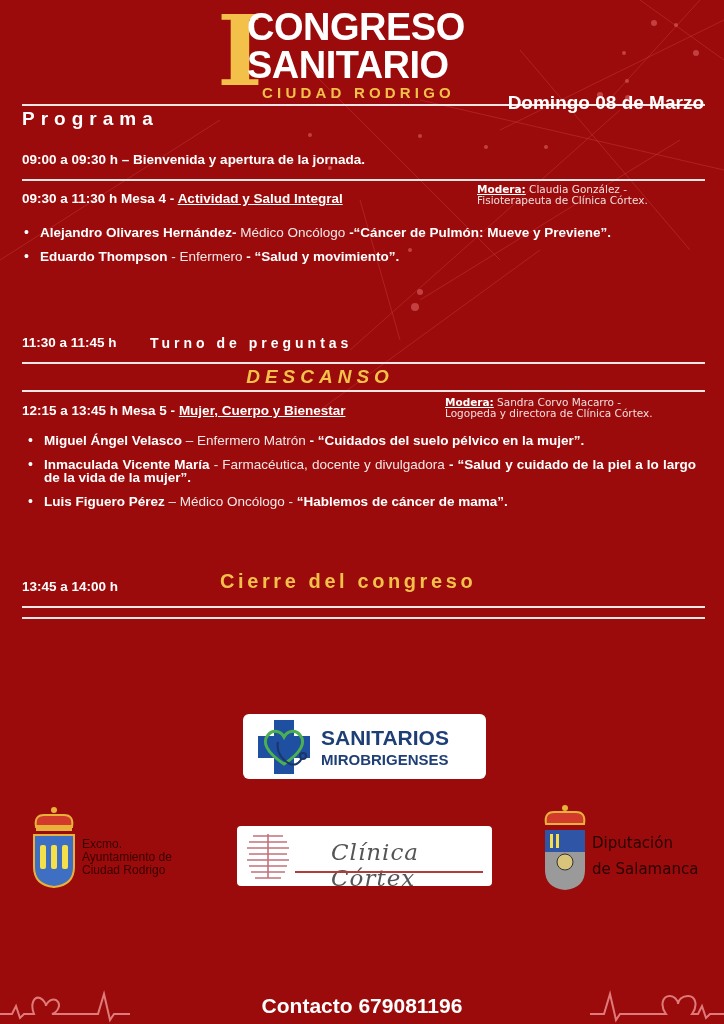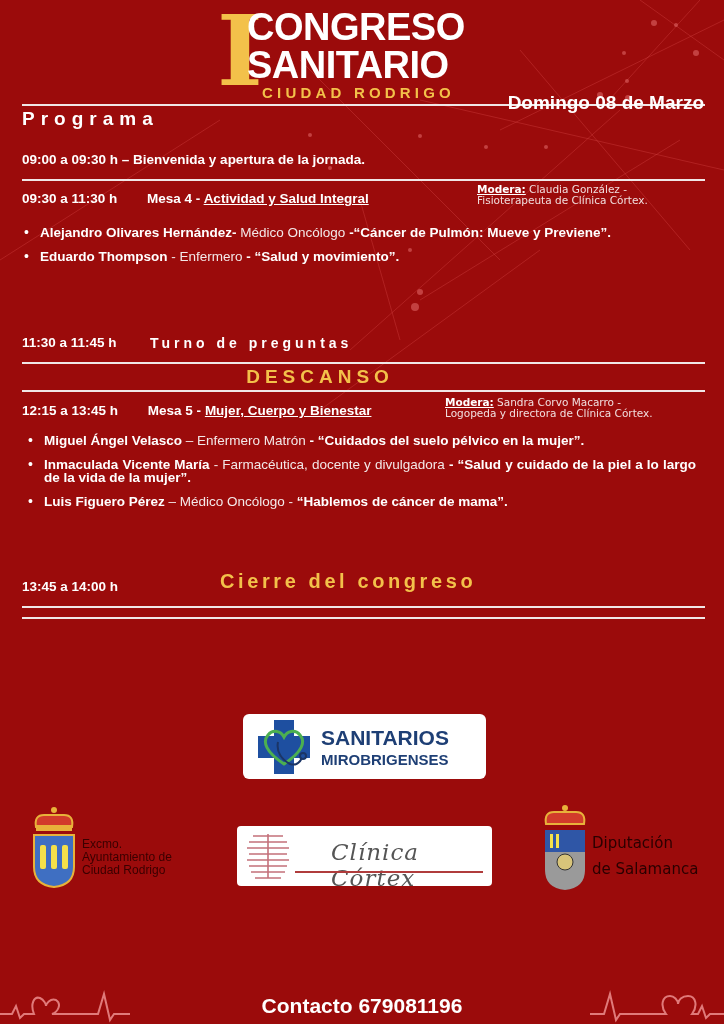--- a/index.html
+++ b/index.html
@@ -35,21 +35,21 @@
     font-size: 19px; letter-spacing: 6px;
   }
   .date {
     right: 20px; top: 92px; font-family: "Liberation Sans", sans-serif; font-weight: bold;
     font-size: 19px;
   }
   .line {
     font-family: "Liberation Sans", sans-serif; font-weight: bold; font-size: 13.5px; white-space: nowrap;
   }
   .u { text-decoration: underline; }
-  .mesa-title { margin-left: 26px; }
+  .mesa-title { margin-left: 0; }
   .moderator {
     font-family: "DejaVu Sans", sans-serif; font-size: 10.5px; line-height: 11px; color: #f1dede;
   }
   .moderator b { color: #fff; text-decoration: underline; }
 
   .speakers { left: 22px; width: 680px; list-style: none; }
   .speakers li {
     position: relative; padding-left: 18px; font-family: "Liberation Sans", sans-serif;
     font-size: 13.5px; line-height: 13px; margin-bottom: 11px; text-align: justify;
   }
@@ -164,21 +164,21 @@
   </li>
   <li>
     <span class="nm">Eduardo Thompson</span><span class="role"> - Enfermero </span><span class="talk">- “Salud y movimiento”.</span>
   </li>
 </ul>
 
 <div class="abs line" style="left:22px; top:335px;">11:30 a 11:45 h</div>
 <div class="abs spaced" style="left:150px; top:335px; font-size:14px;text-align:right;">Turno de preguntas</div>
 
 <div class="hr" style="top:362px;"></div>
-<div class="abs spaced gold" style="left:0; width:640px; text-align:center; top:366px; font-size:19px; letter-spacing:5px;">DESCANSO</div>
+<div class="abs spaced gold" style="left:0; width:640px; text-align:center; top:366px; font-size:19px; letter-spacing:5px;font-style:italic;">DESCANSO</div>
 <div class="hr" style="top:390px;"></div>
 
 <div class="abs line" style="left:22px; top:403px;">
   <span>12:15 a 13:45 h</span>
   <span class="mesa-title">Mesa 5 -</span>
   <span class="u">Mujer, Cuerpo y Bienestar</span>
 </div>
 <div class="abs moderator" style="left:445px; top:397px;">
   <b>Modera:</b>
   <span>Sandra Corvo Macarro -</span><br>

